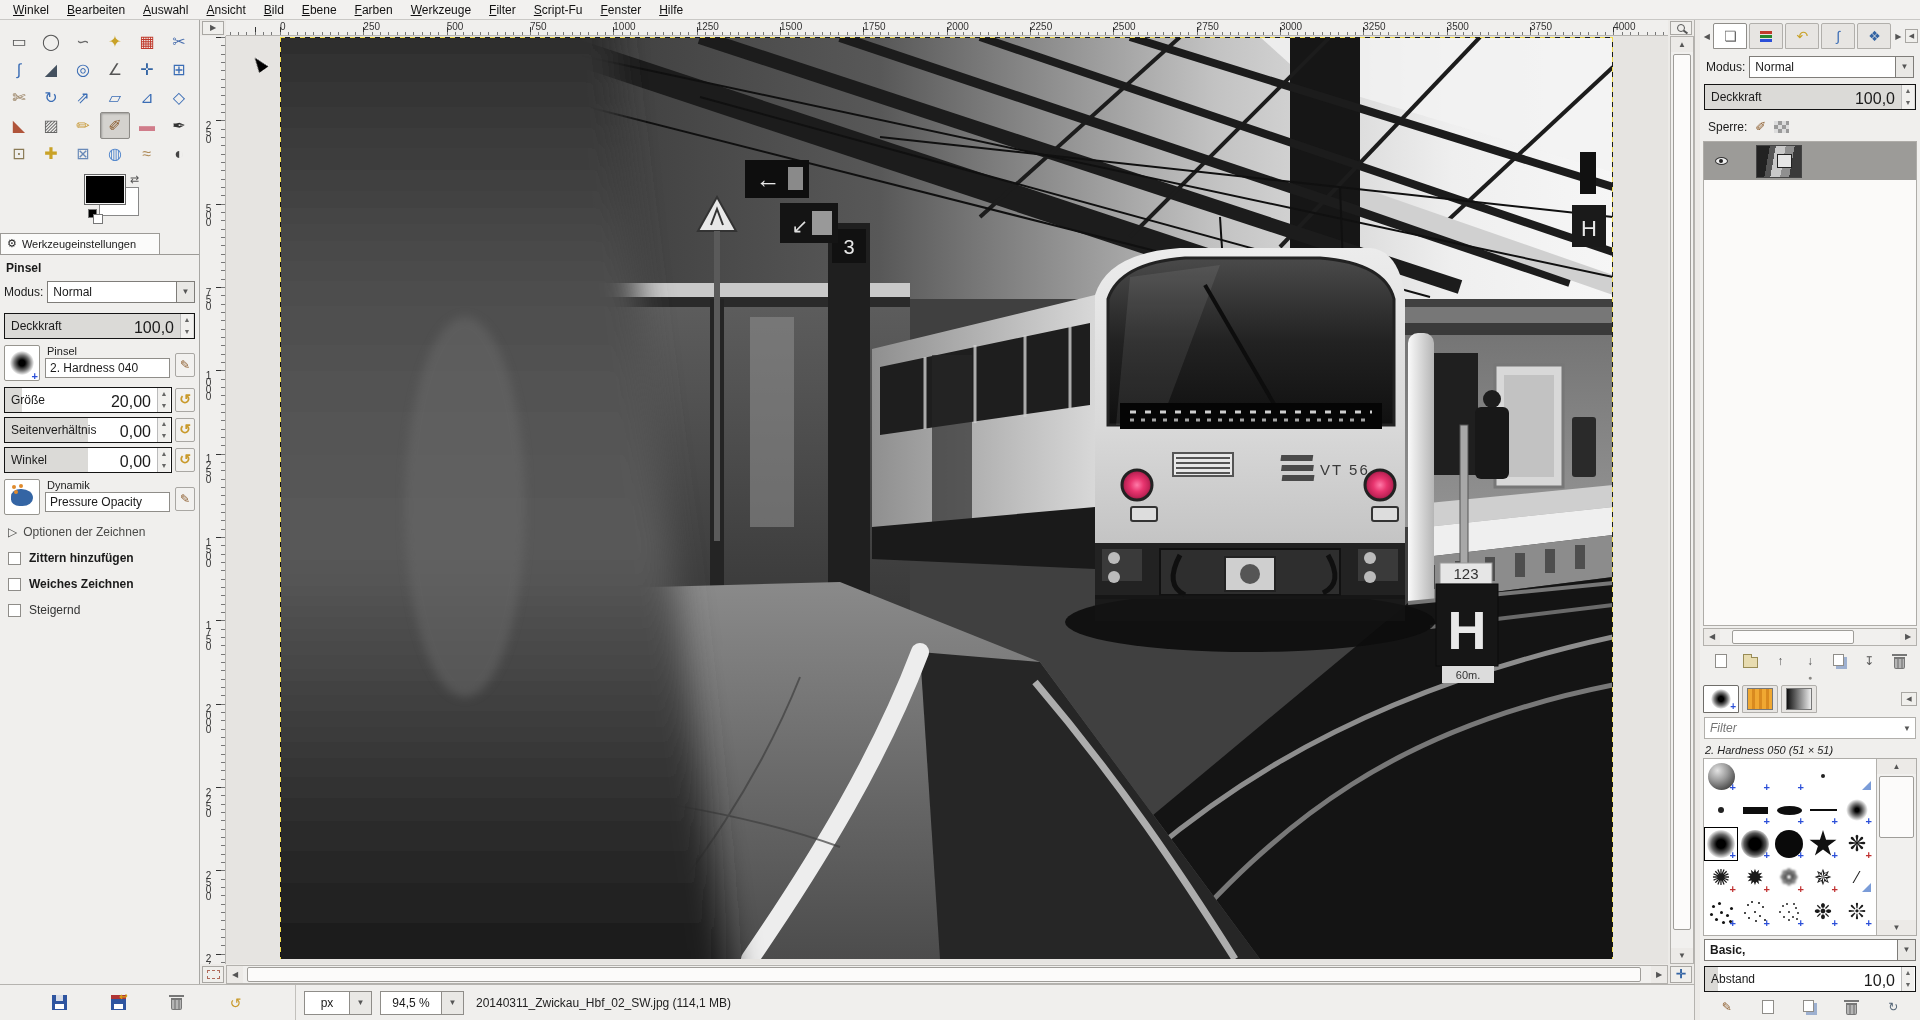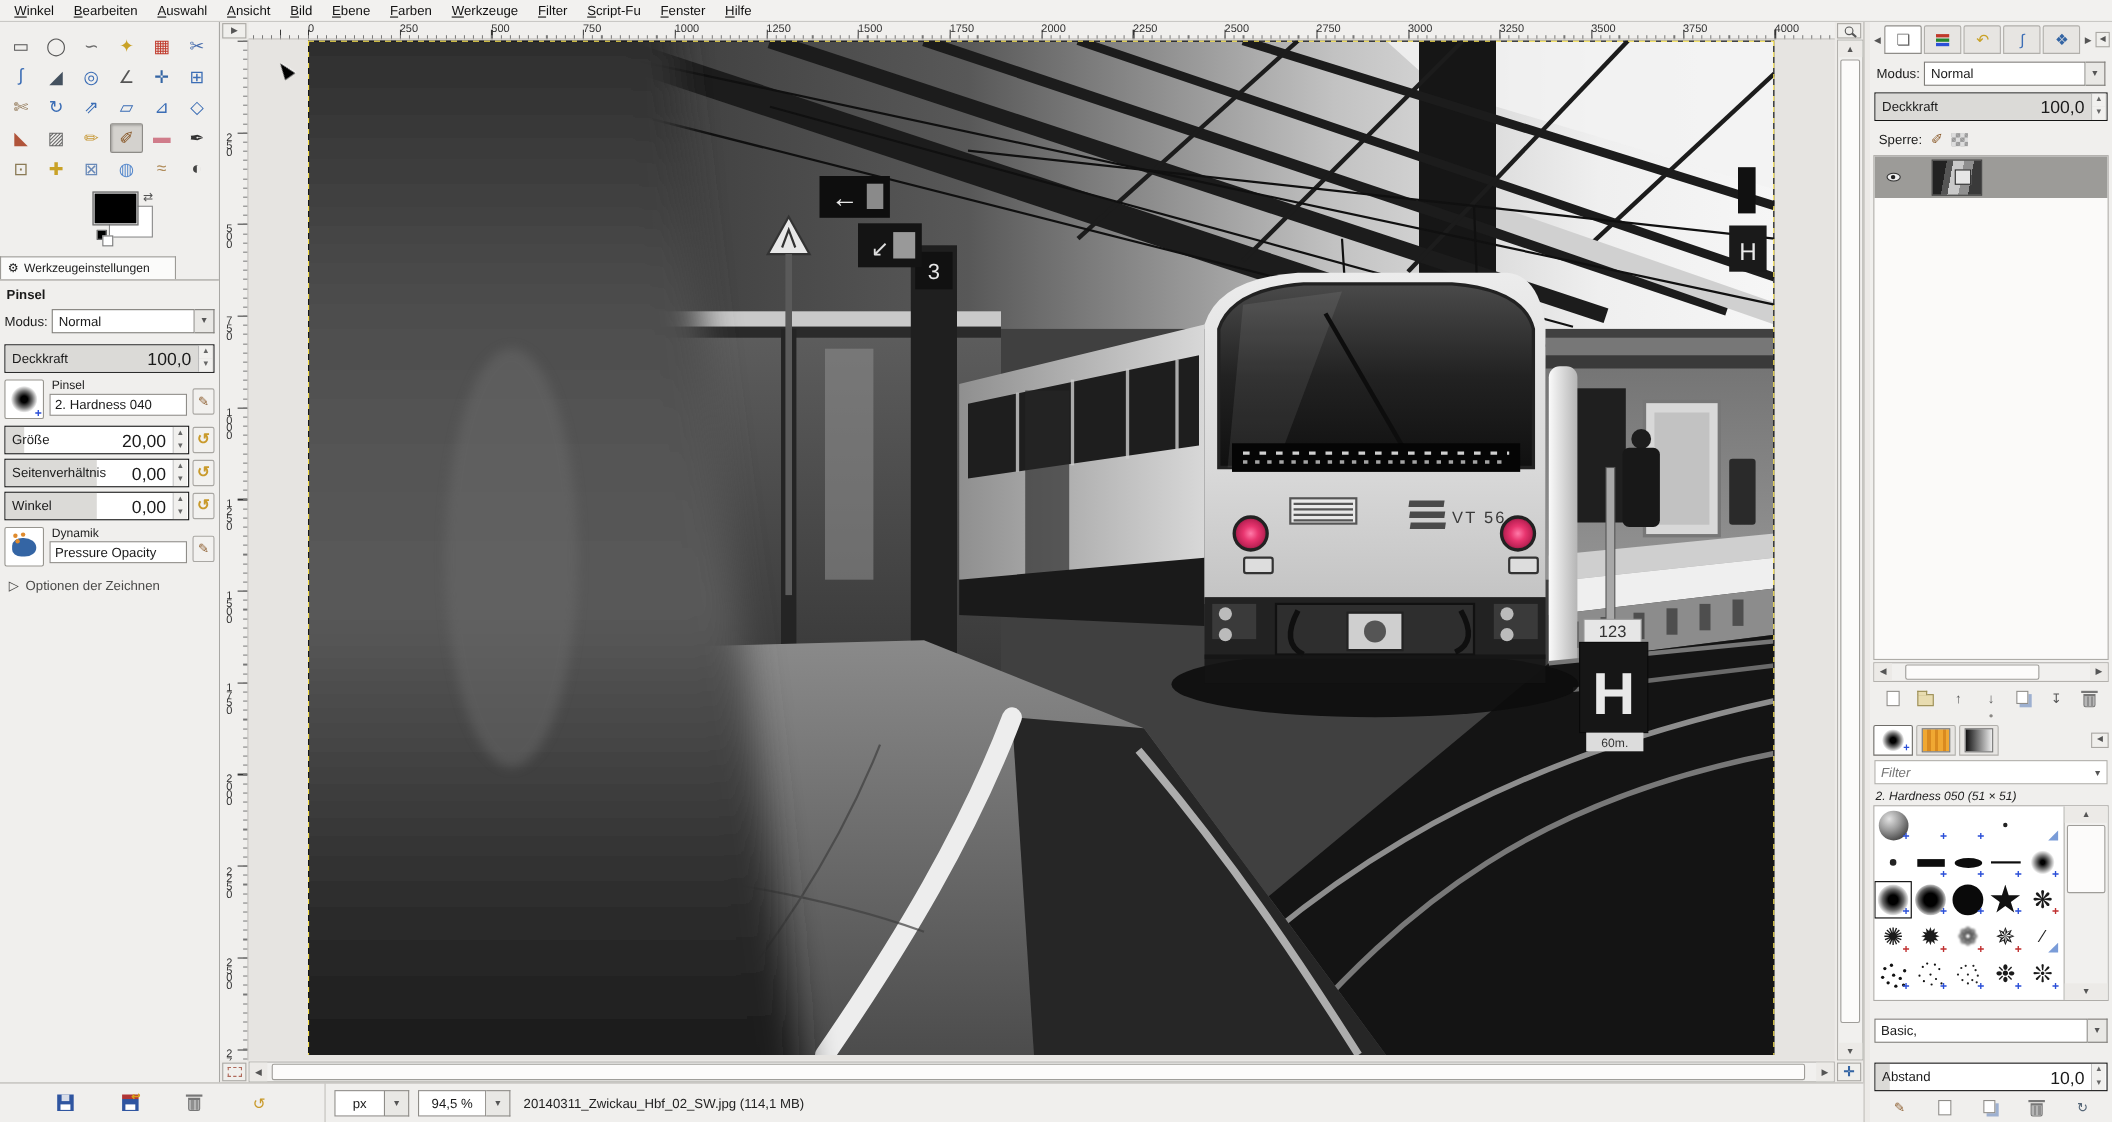--- a/index.html
+++ b/index.html
@@ -145,21 +145,21 @@
   .bs-soft{width:28px;height:28px;border-radius:50%;background:radial-gradient(circle,#000 22%,rgba(0,0,0,.6) 48%,rgba(0,0,0,0) 74%);}
   .bs-soft2{width:28px;height:28px;border-radius:50%;background:radial-gradient(circle,#000 30%,rgba(0,0,0,.65) 55%,rgba(0,0,0,0) 78%);}
   .bs-hard{width:28px;height:28px;border-radius:50%;background:#0a0a0a;}
   .bs-star{width:28px;height:28px;background:#111;clip-path:polygon(50% 0,61% 35%,98% 35%,68% 57%,79% 91%,50% 70%,21% 91%,32% 57%,2% 35%,39% 35%);}
   .bs-dots{width:3px;height:3px;border-radius:50%;background:#111;box-shadow:6px 3px 0 #111,-5px 7px 0 #111,10px -4px 0 #111,-8px -6px 0 #111,2px 10px 0 #111,-2px -9px 0 #111,9px 9px 0 #111,-10px 2px 0 #111;}
   .bs-dots2{width:2.5px;height:2.5px;border-radius:50%;background:#111;box-shadow:5px 4px 0 #111,-6px 6px 0 #111,8px -5px 0 #111,-7px -7px 0 #111,1px 9px 0 #111,-3px -10px 0 #111,10px 8px 0 #111,-10px 1px 0 #111,4px -9px 0 #111;}
   .bs-dotsfine{width:2px;height:2px;border-radius:50%;background:#222;box-shadow:4px 5px 0 #222,-5px 5px 0 #222,7px -4px 0 #222,-6px -6px 0 #222,0 8px 0 #222,-2px -8px 0 #222,8px 7px 0 #222,-9px 0 0 #222,5px -8px 0 #222,9px 1px 0 #222;}
   .bs-g{font-size:22px;color:#1a1a1a;line-height:1;}
   .bs-g.small{font-size:16px;}
   .bs-blur{filter:blur(1px);}
-  .tagrow{display:flex;margin:16px 4px;}
+  .tagrow{display:flex;margin:3px 4px;font-weight:bold;}
   
   .icn-page{width:12px;height:14px;background:#fff;border:1px solid #8f8d89;}
   .icn-folder{width:15px;height:11px;background:#e8dcb0;border:1px solid #998c55;position:relative;margin-top:3px;}
   .icn-folder::before{content:"";position:absolute;left:-1px;top:-4px;width:7px;height:3px;background:#e8dcb0;border:1px solid #998c55;border-bottom:none;}
   .icn-dup{width:11px;height:12px;background:#fff;border:1px solid #8f8d89;box-shadow:3px 3px 0 0 #9db0d0;margin:-2px 0 0 -2px;}
   .icn-trash{width:11px;height:12px;border:1px solid #777;border-top:2px solid #777;background:repeating-linear-gradient(90deg,#b5b5b5 0 2px,#8f8f8f 2px 4px);border-radius:0 0 2px 2px;position:relative;margin-top:3px;}
   .icn-trash::before{content:"";position:absolute;left:-3px;top:-5px;width:15px;height:2px;background:#777;}
   .icn-floppy{width:15px;height:15px;background:#2f55a0;position:relative;}
   .icn-floppy::before{content:"";position:absolute;left:4px;top:0;width:7px;height:6px;background:#d8dde8;}
   .icn-floppy::after{content:"";position:absolute;left:3px;bottom:1px;width:9px;height:5px;background:#fff;}
@@ -393,20 +393,37 @@
       <div class="selmid">
         <div class="slab">Dynamik</div>
         <div class="selentry">Pressure Opacity</div>
       </div>
       <div class="editbtn">✎</div>
     </div>
     <div class="expander">
       <span>▷</span>
       <span>Optionen der Zeichnen</span>
     </div>
+    <div>
+
+        <div class="cbrow">
+          <span class="cbbox"></span>
+          <span class="cblabel bold">Zittern hinzufügen</span>
+        </div>
+
+        <div class="cbrow">
+          <span class="cbbox"></span>
+          <span class="cblabel bold">Weiches Zeichnen</span>
+        </div>
+
+        <div class="cbrow">
+          <span class="cbbox"></span>
+          <span class="cblabel">Steigernd</span>
+        </div>
+      </div>
   </div>
 </div>
 
 <div class="cwrap">
   <div class="cornerbtn">▶</div>
   <div class="magbtn">
       <span class="icn-zoomwin"></span>
     </div>
   <div class="hruler">
 

